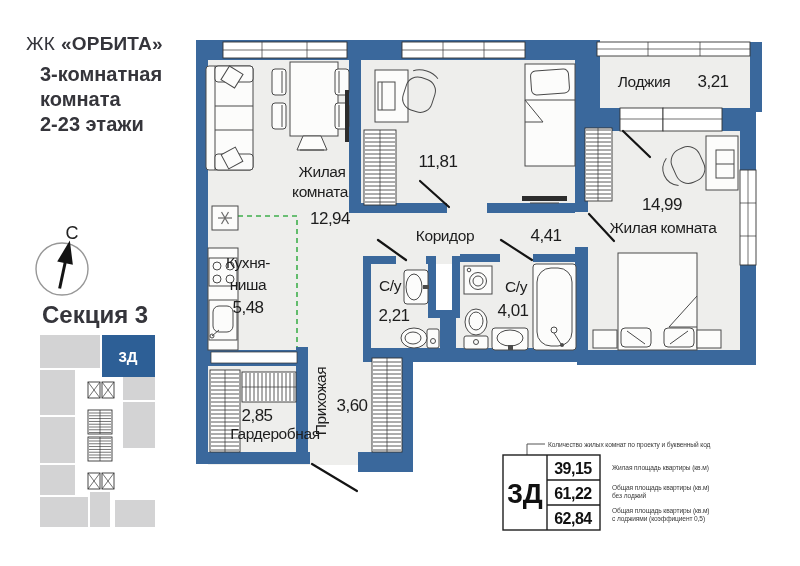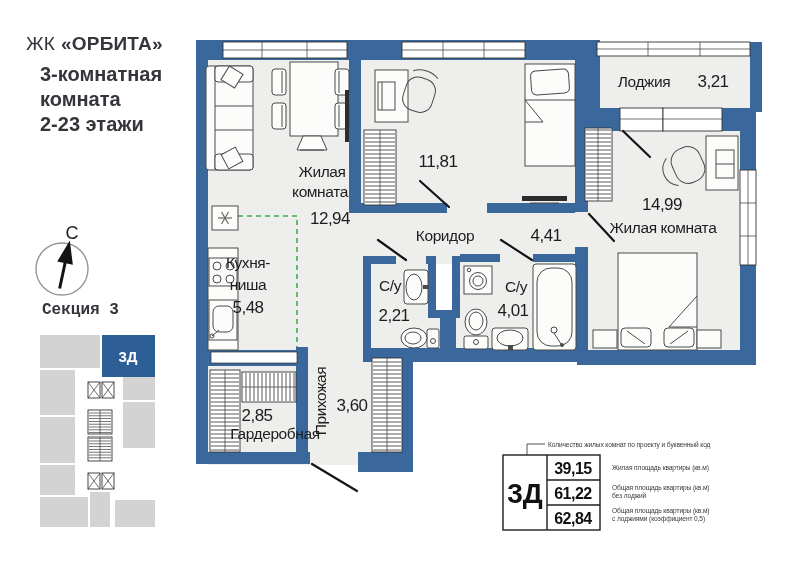--- a/index.html
+++ b/index.html
@@ -3,21 +3,21 @@
 <meta charset="utf-8">
 <style>
   html,body{margin:0;padding:0;background:#fff;}
   body{width:800px;height:566px;position:relative;overflow:hidden;
        font-family:"Liberation Sans",sans-serif;color:#35353b;}
   .abs{position:absolute;}
   #brand{left:26px;top:33px;font-size:19px;letter-spacing:.2px;white-space:nowrap;}
   #brand .pre{font-weight:400;margin-right:6px;}
   #brand .nm{font-weight:700;}
   #apt-title{left:40px;top:62px;font-size:20px;font-weight:700;line-height:25px;}
-  #section-title{left:42px;top:301px;font-size:16px;font-weight:700;font-family:Liberation Mono, monospace;}
+  #section-title{left:42px;top:301px;font-size:24px;font-weight:700;}
   svg{position:absolute;left:0;top:0;}
   .w{fill:#3a689c;}
   .room{fill:#eeeeec;}
   .f{fill:#fcfcfb;stroke:#4a4a4a;stroke-width:1;}
   .fn{fill:none;stroke:#4a4a4a;stroke-width:1;}
   .dark{fill:#2c2c2c;}
   .door{stroke:#141414;stroke-width:2.2;stroke-linecap:round;}
   .win{fill:#ffffff;stroke:#333;stroke-width:0.9;}
   .wl{stroke:#333;stroke-width:0.7;}
   .hatchbox{fill:#ffffff;stroke:#333;stroke-width:0.9;}

